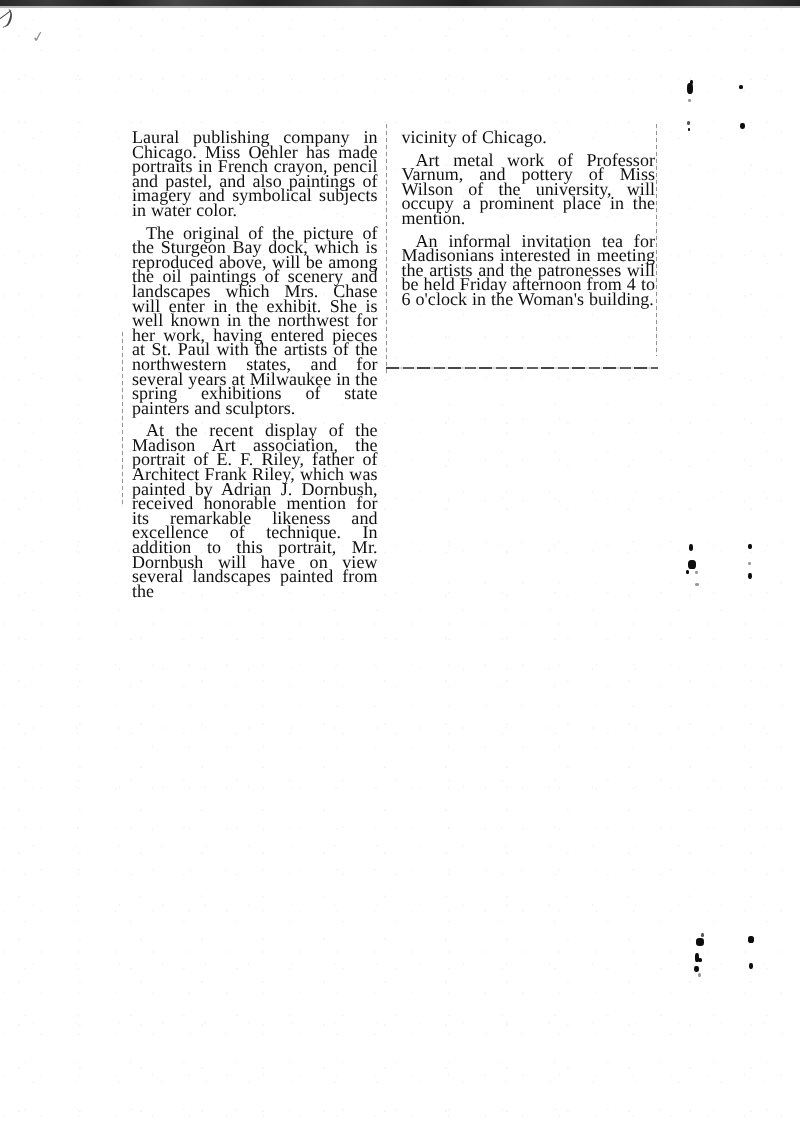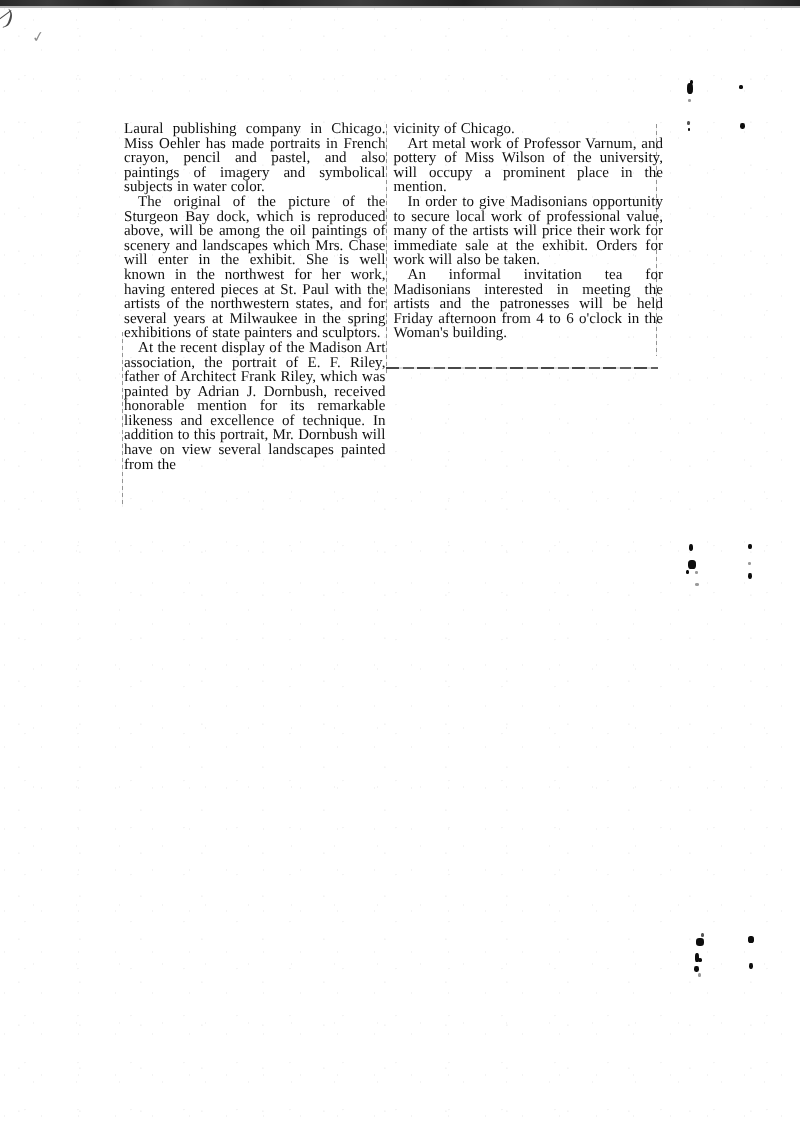--- a/index.html
+++ b/index.html
@@ -113,22 +113,22 @@
     background: repeating-linear-gradient(
         to right,
         rgba(0,0,0,.72) 0px, rgba(0,0,0,.72) 13px,
         rgba(0,0,0,.15) 13px, rgba(0,0,0,.15) 17px,
         rgba(0,0,0,.62) 17px, rgba(0,0,0,.62) 28px,
         rgba(0,0,0,.10) 28px, rgba(0,0,0,.10) 31px);
   }
 
   
   .para {
-    margin: 0;
-    font-size: 15px;
+    margin: 8px;
+    font-size: 18px;
     line-height: 14.6px;
     color: #0f0f0f;
     text-align: justify;
     letter-spacing: .05px;
     word-spacing: .4px;
     -webkit-font-smoothing: none;
     text-rendering: geometricPrecision;
   }
   .para + .para { text-indent: 14px; }
   .para.cont { text-indent: 0; }
@@ -217,21 +217,20 @@
       </div>
 
       <div class="column" id="col-right">
         <div class="vrule" id="rule-mid"></div>
         <div class="vrule" id="rule-right"></div>
 
         <p class="para cont">vicinity of Chicago.</p>
 
         <p class="para">Art metal work of Professor Varnum, and pottery of Miss Wilson of the university, will occupy a prominent place in the mention.</p>
 
-        <p class="para">In order to give Madisonians opportunity to secure local work of professional value, many of the artists will price their work for immediate sale at the exhibit. Orders for work will also be taken.</p>
 
         <p class="para">An informal invitation tea for Madisonians interested in meeting the artists and the patronesses will be held Friday afternoon from 4 to 6 o'clock in the Woman's building.</p>
       </div>
 
     </div>
 
     <div id="rule-bottom"></div>
   </div>
 
   <div id="grain"></div>

